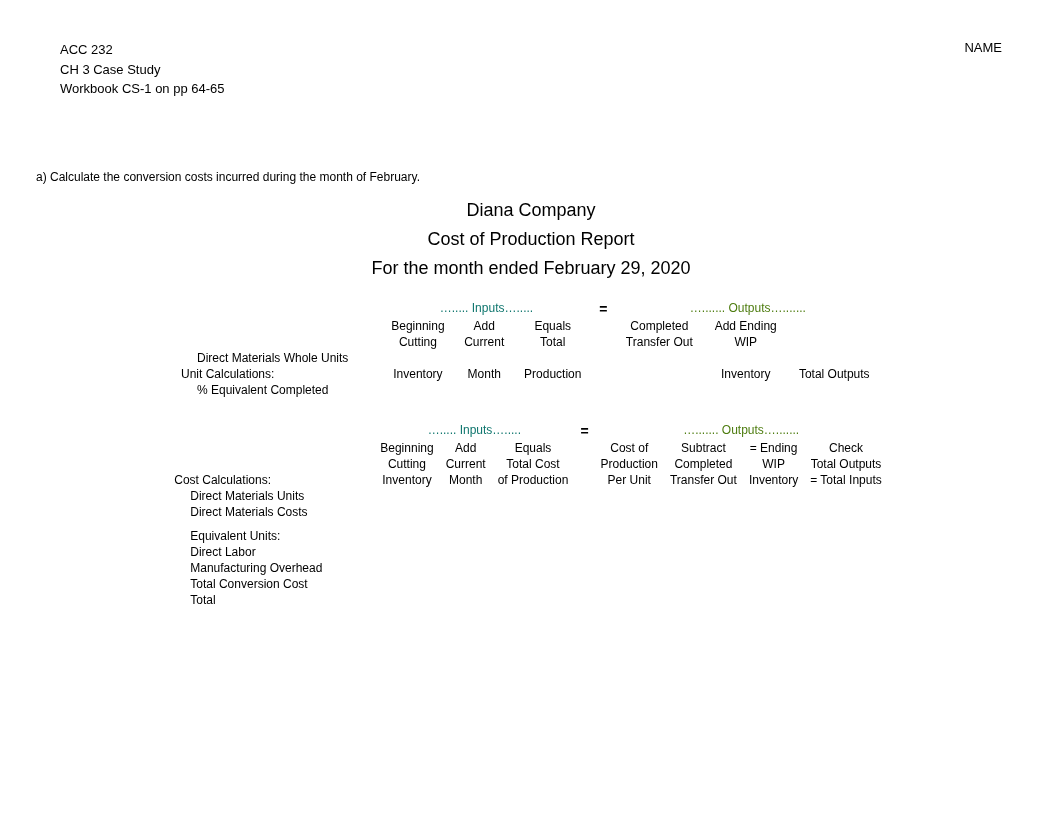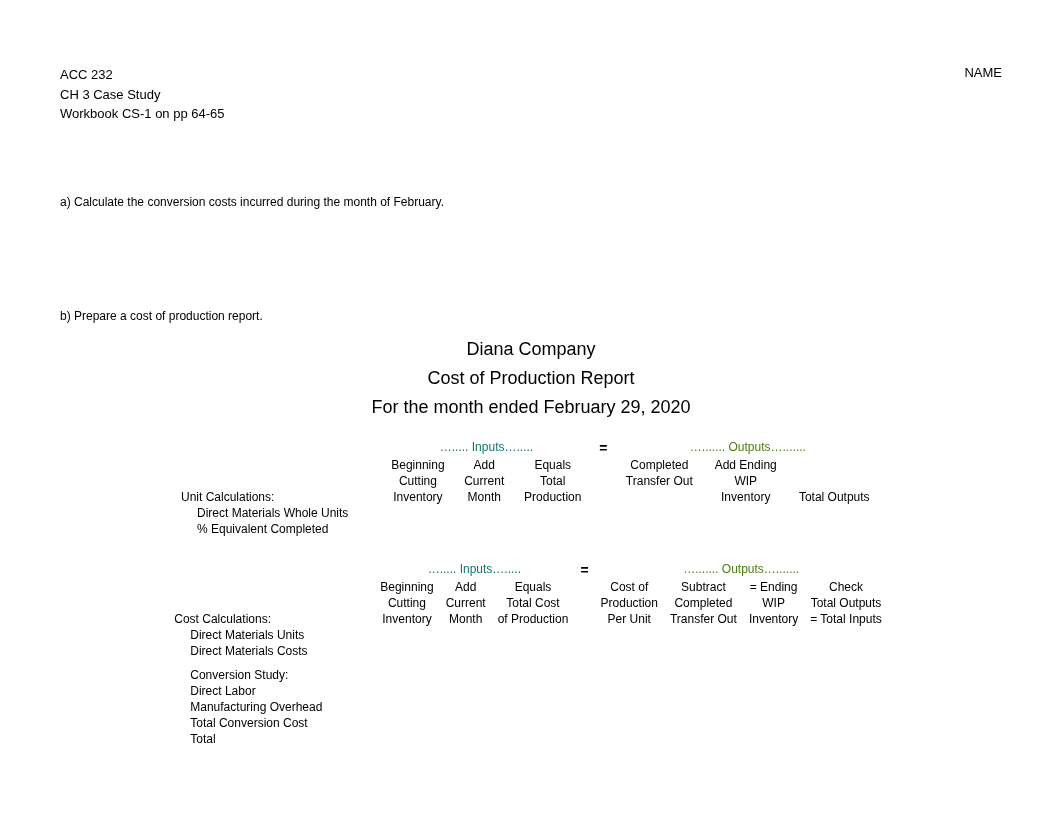--- a/index.html
+++ b/index.html
@@ -10,23 +10,22 @@
     body {
       background: #fff;
       font-family: Arial, sans-serif;
       font-size: 13px;
       color: #000;
       width: 1062px;
       min-height: 822px;
       position: relative;
     }
     .page {
-      padding: 40px 60px;
+      padding: 40px 36px;
       position: relative;
-      margin-top: 25px;
     }
     .header-left {
       position: absolute;
       top: 40px;
       left: 60px;
       line-height: 1.5;
     }
     .header-right {
       position: absolute;
       top: 40px;
@@ -108,23 +107,20 @@
   </div>
 
   <div class="header-right">
     <span>NAME</span>
   </div>
 
   <div class="question-a">
     <span>a) Calculate the conversion costs incurred during the month of February.</span>
   </div>
 
-  <div class="question-b">
-    <span>b) Prepare a cost of production report.</span>
-  </div>
 
   <div class="report-title">
     <div>Diana Company</div>
     <div>Cost of Production Report</div>
     <div>For the month ended February 29, 2020</div>
   </div>
 
   <div class="table-section">
     <div class="table-wrapper">
       <table class="report-table">
@@ -153,39 +149,39 @@
           <td class="col-header">Cutting</td>
           <td class="col-header">Current</td>
           <td class="col-header">Total</td>
           <td class="equals-col"></td>
           <td class="col-header">Transfer Out</td>
           <td class="col-header">WIP</td>
           <td class="col-header"></td>
         </tr>
 
         <tr>
+          <td class="left-label indent">Direct Materials Whole Units</td>
+          <td></td>
+          <td></td>
+          <td></td>
+          <td class="equals-col"></td>
+          <td></td>
+          <td></td>
+          <td></td>
+        </tr>
+
+        <tr>
           <td class="left-label">Unit Calculations:</td>
           <td class="col-header">Inventory</td>
           <td class="col-header">Month</td>
           <td class="col-header">Production</td>
           <td class="equals-col"></td>
           <td class="col-header"></td>
           <td class="col-header">Inventory</td>
           <td class="col-header">Total Outputs</td>
-        </tr>
-
-        <tr>
-          <td class="left-label indent">Direct Materials Whole Units</td>
-          <td></td>
-          <td></td>
-          <td></td>
-          <td class="equals-col"></td>
-          <td></td>
-          <td></td>
-          <td></td>
         </tr>
         <tr>
           <td class="left-label indent">% Equivalent Completed</td>
           <td></td>
           <td></td>
           <td></td>
           <td class="equals-col"></td>
           <td></td>
           <td></td>
           <td></td>
@@ -262,21 +258,21 @@
           <td class="equals-col"></td>
           <td></td>
           <td></td>
           <td></td>
           <td></td>
         </tr>
         <tr class="spacer-row">
               <td colspan="9"></td>
             </tr>
         <tr>
-          <td class="left-label indent">Conversion Study:</td>
+          <td class="left-label indent">Equivalent Units:</td>
           <td colspan="8"></td>
         </tr>
         <tr>
           <td class="left-label indent">Direct Labor</td>
           <td></td>
           <td></td>
           <td></td>
           <td class="equals-col"></td>
           <td></td>
           <td></td>

